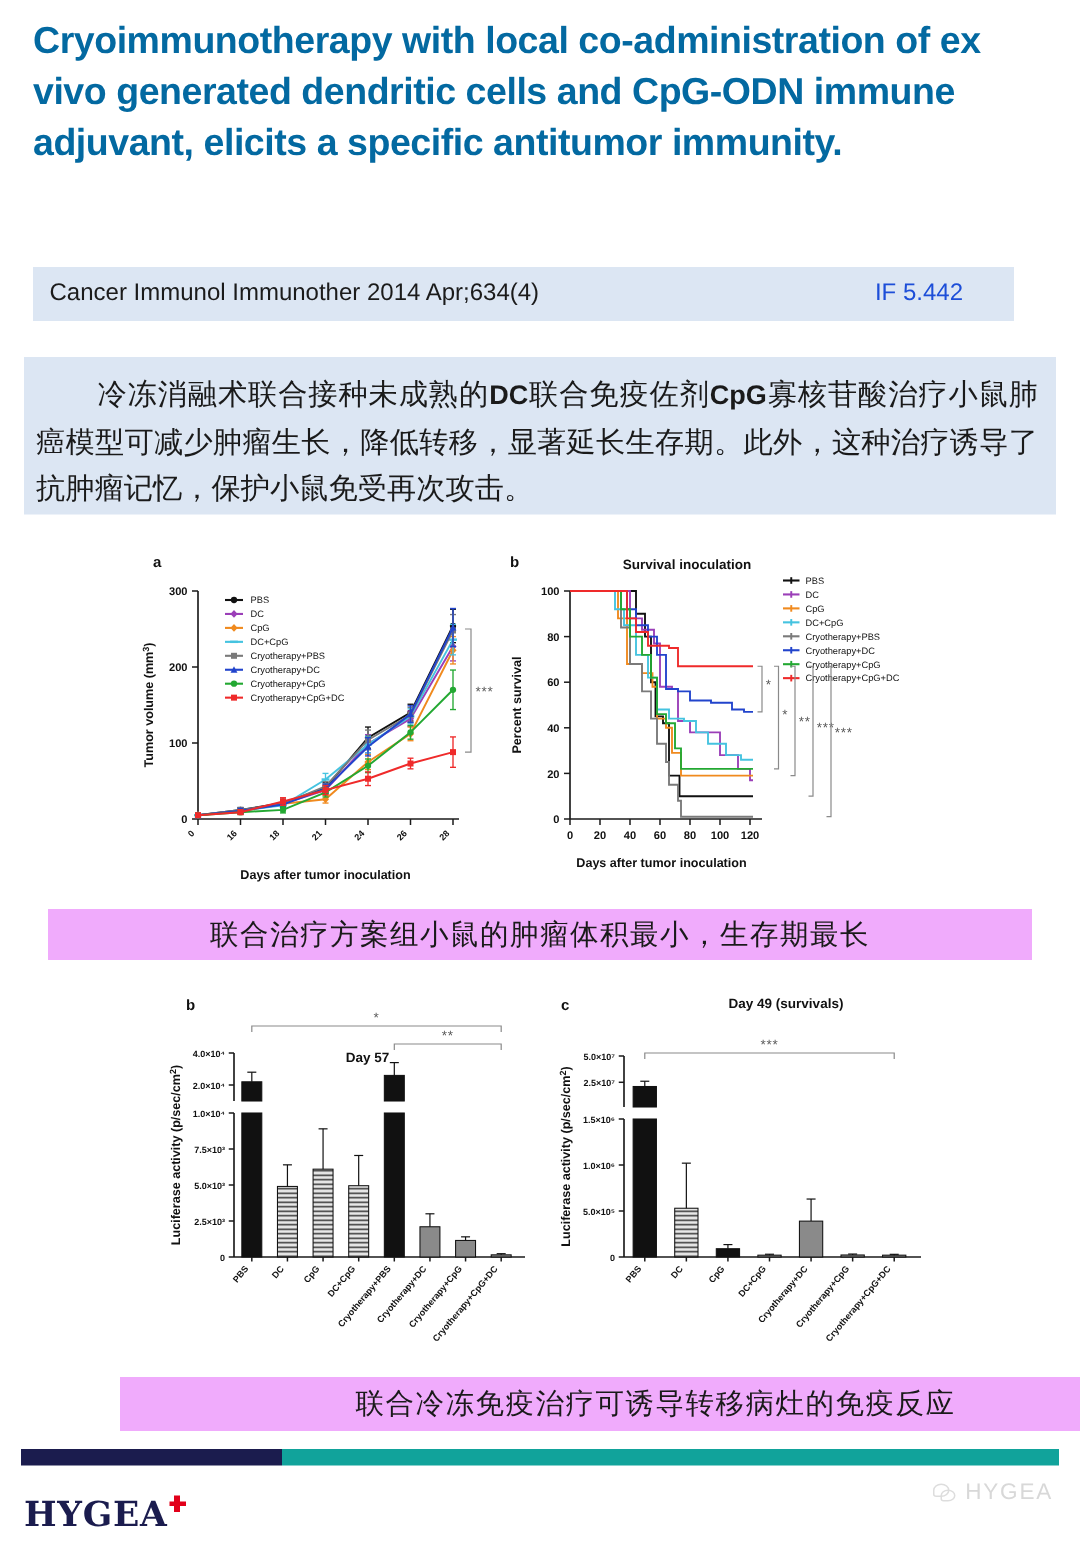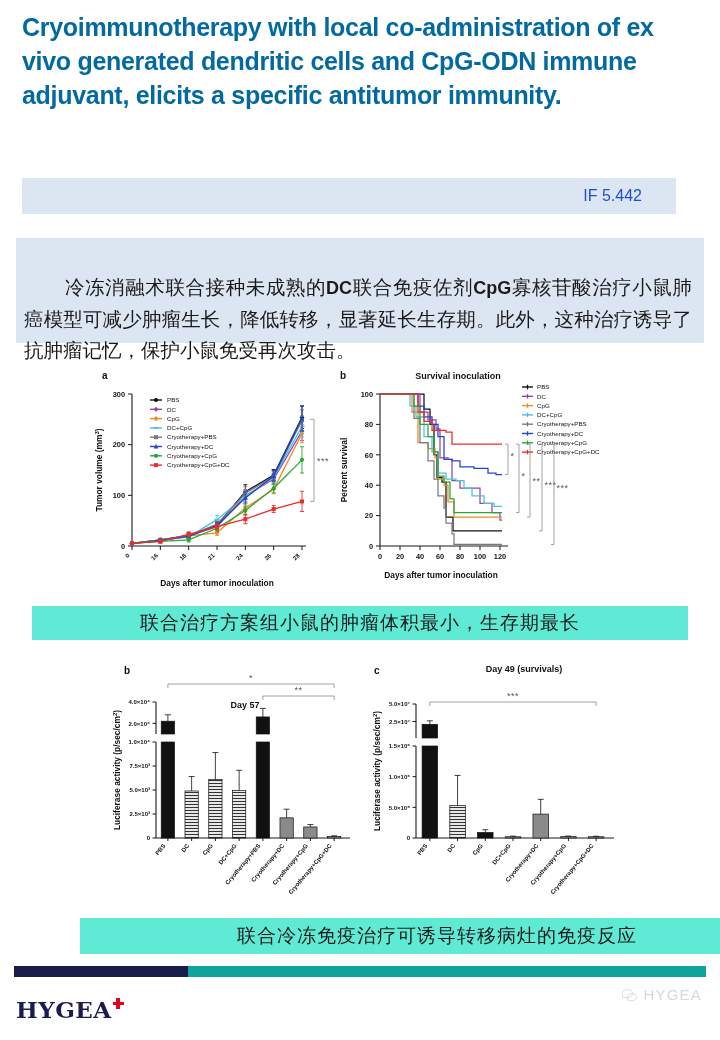--- a/index.html
+++ b/index.html
@@ -22,27 +22,27 @@
   .journal-if{position:absolute;right:34px;font-size:16px;color:#1d4ed8;}
 
   
   .abstract-box{
     position:absolute;left:16px;top:238px;width:688px;height:105px;
     background:#dce6f3;
   }
   .abstract-text{
     font-family:"DejaVu Serif","Liberation Serif",serif;
     font-size:19.5px;line-height:31px;color:#1a1a1a;
-    padding:9px 12px 0 8px;text-align:justify;text-indent:2.1em;margin-top:25px;
+    padding:9px 12px 0 8px;text-align:justify;text-indent:2.1em;
   }
   .abstract-text b{font-family:"Liberation Sans",sans-serif;font-size:18px;}
 
   
   .caption-box{
-    position:absolute;background:#5eead4;display:flex;
+    position:absolute;background:#f0abfc;display:flex;
     align-items:center;justify-content:center;
   }
   .caption-box span{
     font-family:"DejaVu Serif","Liberation Serif",serif;
     font-size:19px;color:#1a1a1a;letter-spacing:1px;
   }
   #caption-1{left:32px;top:606px;width:656px;height:34px;}
   #caption-2{left:80px;top:918px;width:714px;height:36px;}
 
   
@@ -89,20 +89,21 @@
   .leglab{font-size:6.2px;fill:#111;font-family:"Liberation Sans",sans-serif;}
   .sig{font-size:9px;fill:#555;font-family:"Liberation Sans",sans-serif;letter-spacing:.5px;}
   .brk{stroke:#8a8a8a;stroke-width:.8;fill:none;}
 </style>
 </head>
 <body>
 
 <div class="slide-title">Cryoimmunotherapy with local co-administration of ex vivo generated dendritic cells and CpG-ODN immune adjuvant, elicits a specific antitumor immunity.</div>
 
 <div class="journal-bar">
+  <span class="journal-name">Cancer Immunol Immunother 2014 Apr;634(4)</span>
   <span class="journal-if">IF 5.442</span>
 </div>
 
 <div class="abstract-box">
   <div class="abstract-text"><span>冷冻消融术联合接种未成熟的</span><b>DC</b><span>联合免疫佐剂</span><b>CpG</b><span>寡核苷酸治疗小鼠肺癌模型可减少肿瘤生长，降低转移，显著延长生存期。此外，这种治疗诱导了抗肿瘤记忆，保护小鼠免受再次攻击。</span></div>
 </div>
 
 <div class="figrow" id="figrow-1">
 
   <div class="panel" id="panel-a" style="left:0;width:255px;">

